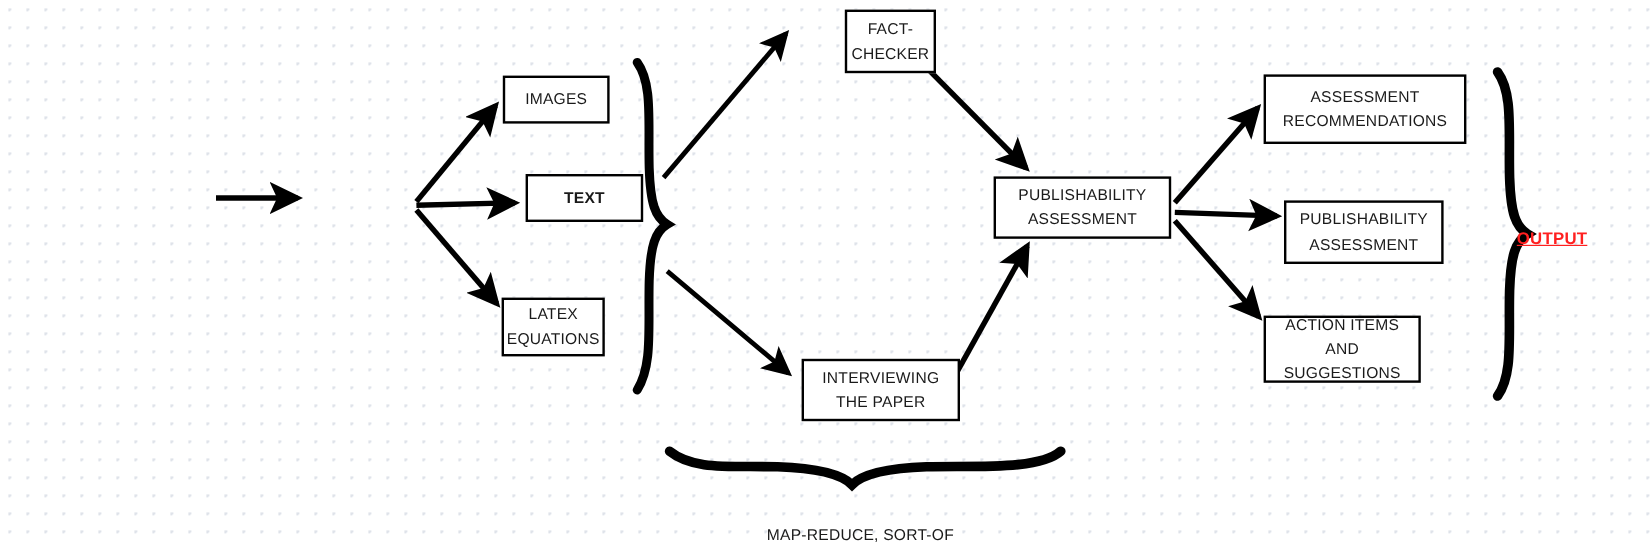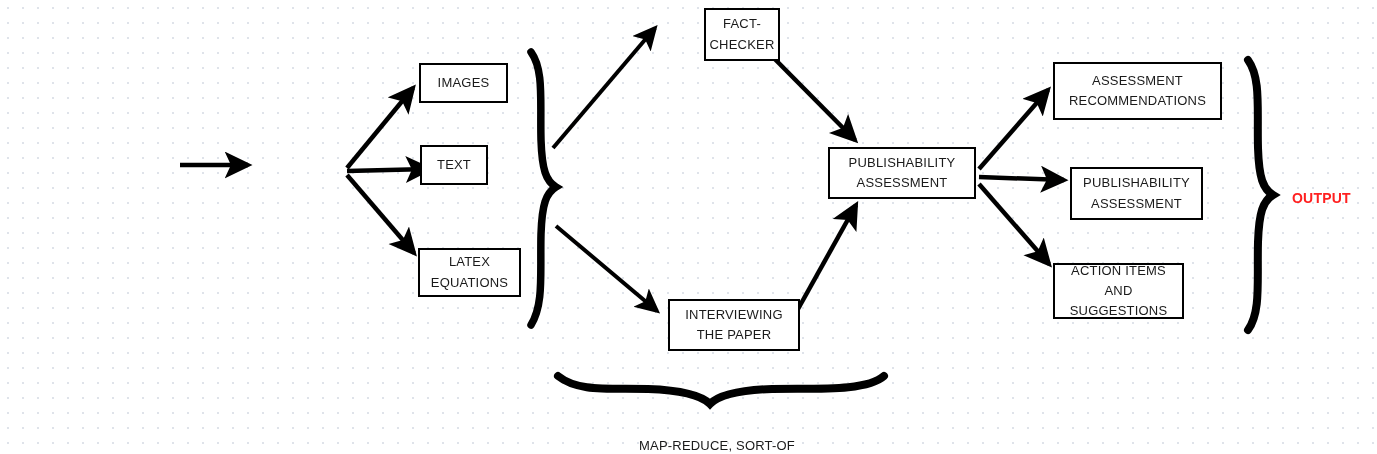--- a/index.html
+++ b/index.html
@@ -119,25 +119,25 @@
       <path d="M 558,376 C 578,392 608,388 648,389 C 678,390 700,394 710,404 C 720,394 742,390 772,389 C 812,388 866,392 884,376" fill="none" stroke="#000000" stroke-width="8" stroke-linecap="round"></path>
     </g>
   </svg>
 
 
 
   <div class="node" style="left:419px; top:63px; width:89px; height:40px;text-align:right;">
     <span>IMAGES</span>
   </div>
 
-  <div class="node" style="left:420px; top:145px; width:68px; height:40px;">
+  <div class="node" style="left:438px; top:145px; width:98px; height:40px;font-weight:bold;">
     <span>TEXT</span>
   </div>
 
-  <div class="node" style="left:418px; top:248px; width:103px; height:49px;">
+  <div class="node" style="left:418px; top:248px; width:86px; height:49px;">
     <span>LATEX
 EQUATIONS</span>
   </div>
 
   <div class="node" style="left:659px; top:8px; width:76px; height:53px;margin-left:45px;">
     <span>FACT-
 CHECKER</span>
   </div>
 
   <div class="node" style="left:668px; top:299px; width:132px; height:52px;">
@@ -159,17 +159,17 @@
     <span>PUBLISHABILITY
 ASSESSMENT</span>
   </div>
 
   <div class="node" style="left:1053px; top:263px; width:131px; height:56px;">
     <span>ACTION ITEMS
 AND
 SUGGESTIONS</span>
   </div>
 
-  <div class="caption accent" style="left:1292px; top:190px; color:#ff2020;">OUTPUT</div>
+  <div class="caption accent" style="left:1264px; top:190px; color:#ff2020;text-decoration:underline;">OUTPUT</div>
 
   <div class="caption" style="left:639px; top:438px;">MAP-REDUCE, SORT-OF</div>
 
 </div>
 
 </body></html>

